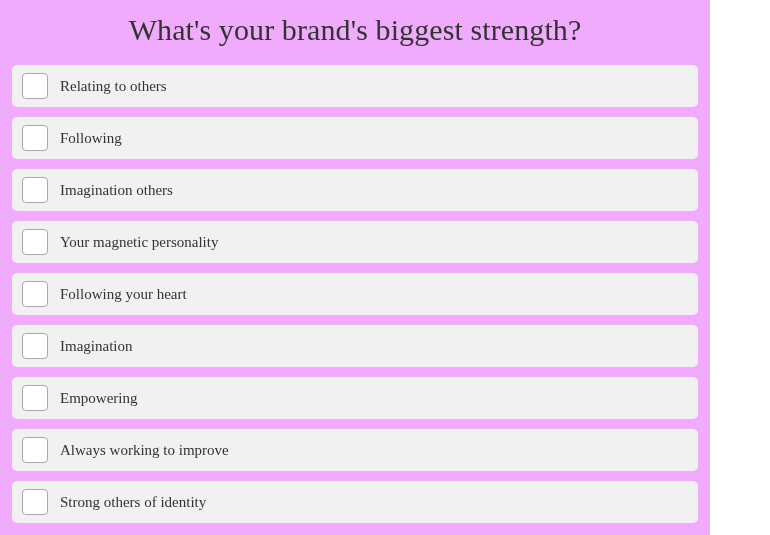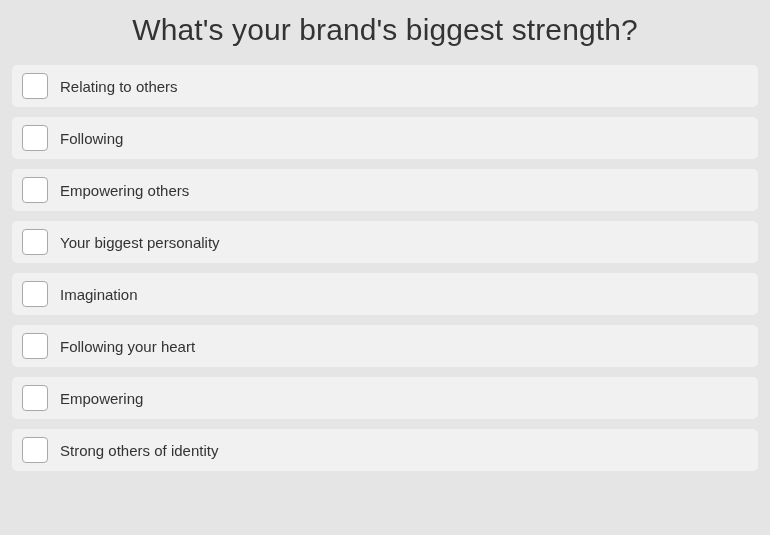--- a/index.html
+++ b/index.html
@@ -7,25 +7,26 @@
     padding: 0;
   }
   body {
     width: 770px;
     height: 535px;
     background: #ffffff;
     font-family: "Liberation Sans", sans-serif;
     overflow: hidden;
   }
   .page {
-    width: 770px;
+    width: 710px;
     height: 535px;
     box-sizing: border-box;
-    background: #e5e5e5;
+    background: #f0abfc;
     position: relative;
+    font-family: Liberation Serif, serif;
   }
   .question-title {
     text-align: center;
     font-size: 30px;
     font-weight: 400;
     color: #333333;
     letter-spacing: 0.1px;
     line-height: 1.2;
     padding-top: 12px;
     margin: 0 0 17px 0;
@@ -80,43 +81,47 @@
       <span class="option-label">Relating to others</span>
     </li>
 
     <li class="option-row">
       <span class="option-checkbox"></span>
       <span class="option-label">Following</span>
     </li>
 
     <li class="option-row">
       <span class="option-checkbox"></span>
-      <span class="option-label">Empowering others</span>
+      <span class="option-label">Imagination others</span>
     </li>
 
     <li class="option-row">
       <span class="option-checkbox"></span>
-      <span class="option-label">Your biggest personality</span>
+      <span class="option-label">Your magnetic personality</span>
+    </li>
+
+    <li class="option-row">
+      <span class="option-checkbox"></span>
+      <span class="option-label">Following your heart</span>
     </li>
 
     <li class="option-row">
       <span class="option-checkbox"></span>
       <span class="option-label">Imagination</span>
     </li>
 
     <li class="option-row">
       <span class="option-checkbox"></span>
-      <span class="option-label">Following your heart</span>
+      <span class="option-label">Empowering</span>
     </li>
 
     <li class="option-row">
       <span class="option-checkbox"></span>
-      <span class="option-label">Empowering</span>
+      <span class="option-label">Always working to improve</span>
     </li>
-
 
     <li class="option-row">
       <span class="option-checkbox"></span>
       <span class="option-label">Strong others of identity</span>
     </li>
 
   </ul>
 </div>
 
 </body></html>

